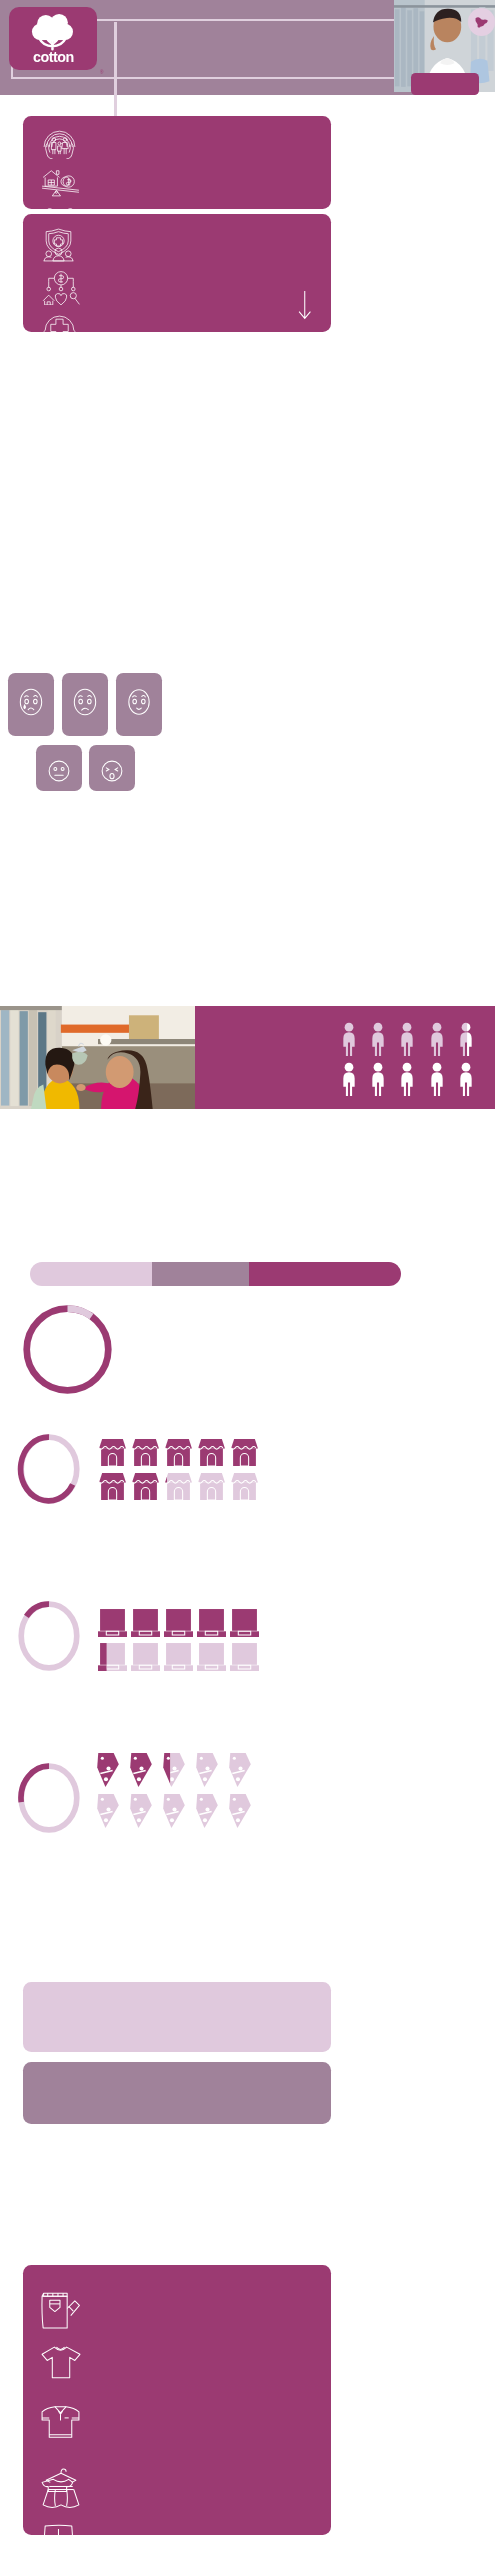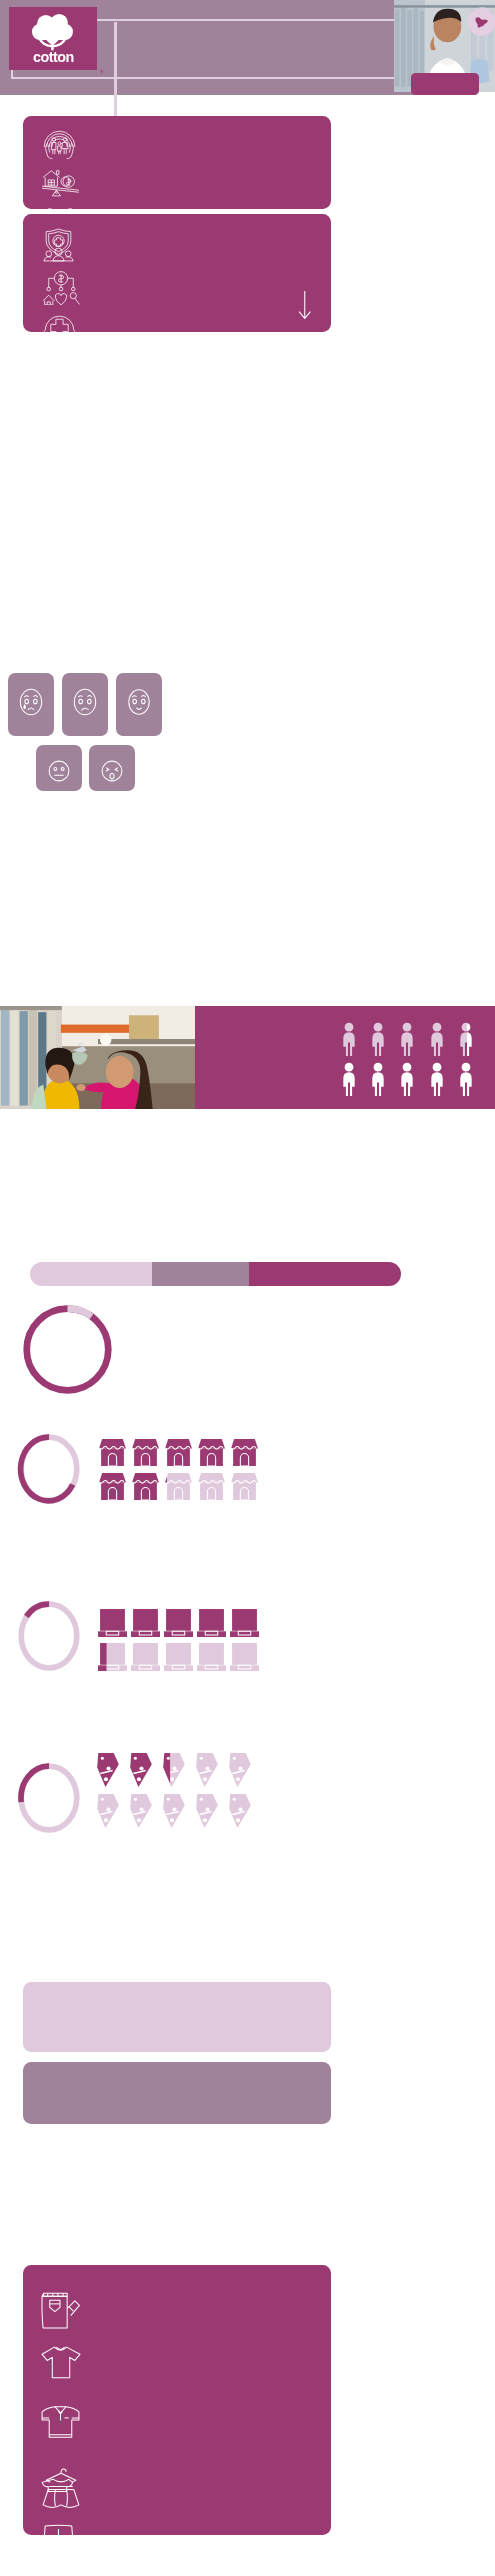--- a/index.html
+++ b/index.html
@@ -14,21 +14,21 @@
   .header {
     position:absolute; left:0; top:0; width:415px; height:95px;
     background:#a0829a;
   }
   .header-frame {
     position:absolute; left:11.3px; top:18.5px; width:392px; height:60px;
     border:2.6px solid #e0cfde;
   }
   .logo-tile {
     position:absolute; left:9.3px; top:7.2px; width:88px; height:63px;
-    background:#9b3a72; border-radius:0;
+    background:#9b3a72; border-radius:10px;
     display:flex; align-items:center; justify-content:center;
   }
   .logo-tile svg { width:77px; height:57px; }
   .logo-reg {
     position:absolute; left:100px; top:70px;
     font-size:4.6px; color:#9b3a72;
   }
   .header-divider {
     position:absolute; left:114px; top:21.6px; width:2.6px; height:103px;
     background:#e0cfde;

